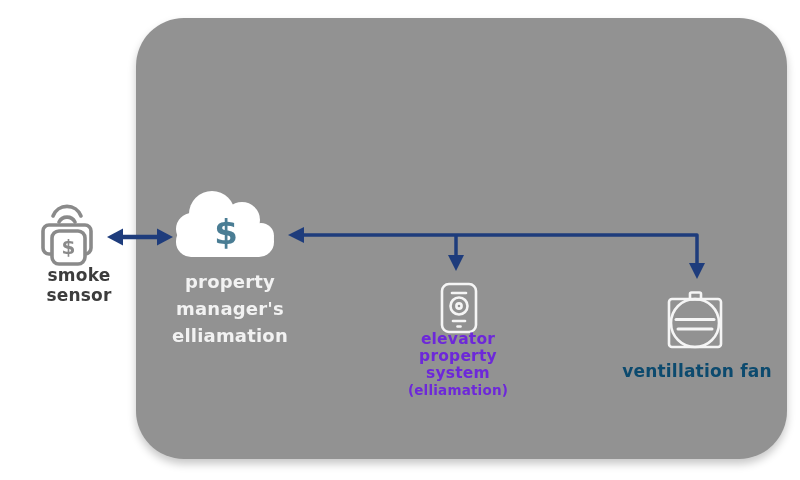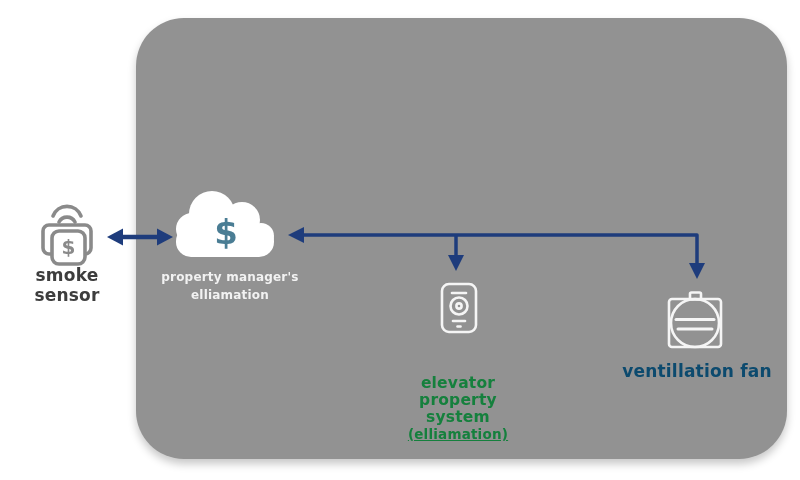--- a/index.html
+++ b/index.html
@@ -31,46 +31,44 @@
     width: 800px; height: 480px;
     pointer-events: none;
   }
   .node-label {
     position: absolute;
     text-align: center;
     font-weight: bold;
     letter-spacing: 0.2px;
   }
   .sensor-label {
-    left: 0px;
+    left: 12px;
     top: 265px;
     width: 134px;
     font-size: 17px;
     color: #3d3d3d;
   }
   .cloud-label {
     left: 150px;
     top: 268px;
     width: 160px;
-    font-size: 12px;
+    font-size: 18px;
     line-height: 1.5;
     color: #f2f2f2;
   }
   .elevator-label {
     left: 385px;
     top: 331px;
     width: 146px;
     font-size: 15.5px;
     line-height: 17px;
-    color: #15803d;
-    margin-top: 44px;
+    color: #6d28d9;
   }
   .elevator-label .sub {
     font-size: 13.5px;
-    text-decoration: underline;
   }
   .fan-label {
     left: 617px;
     top: 361px;
     width: 160px;
     font-size: 17px;
     color: #0c4a6e;
   }
   .icon-abs { position: absolute; }
 </style>

